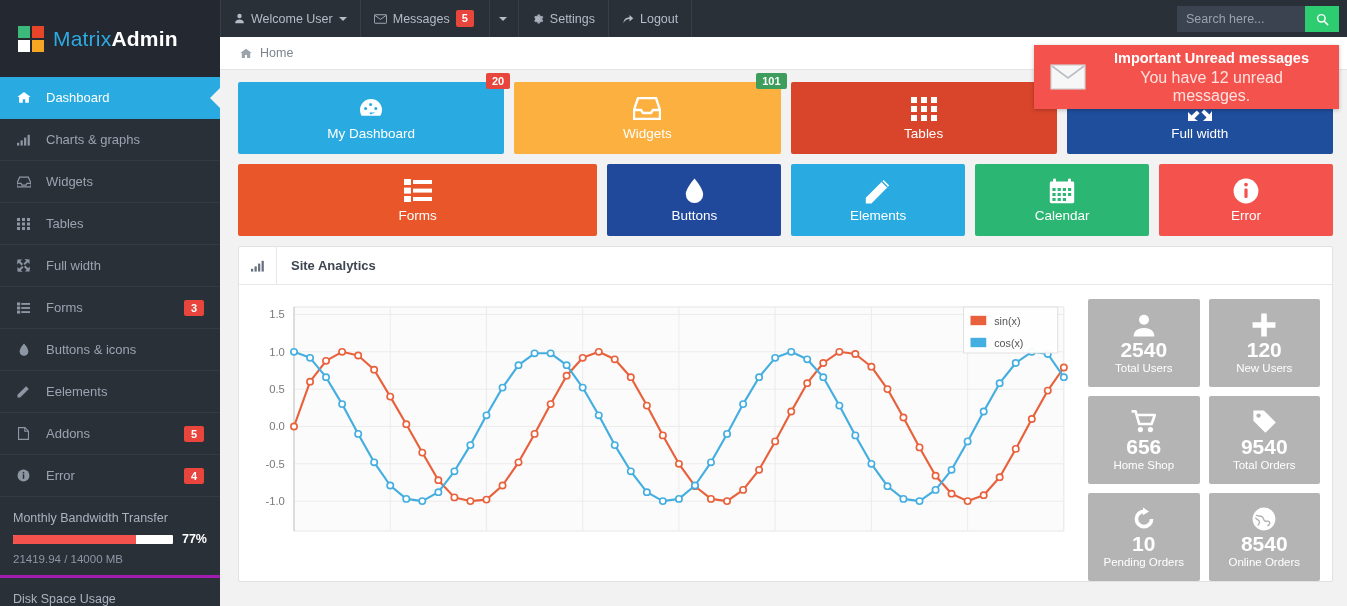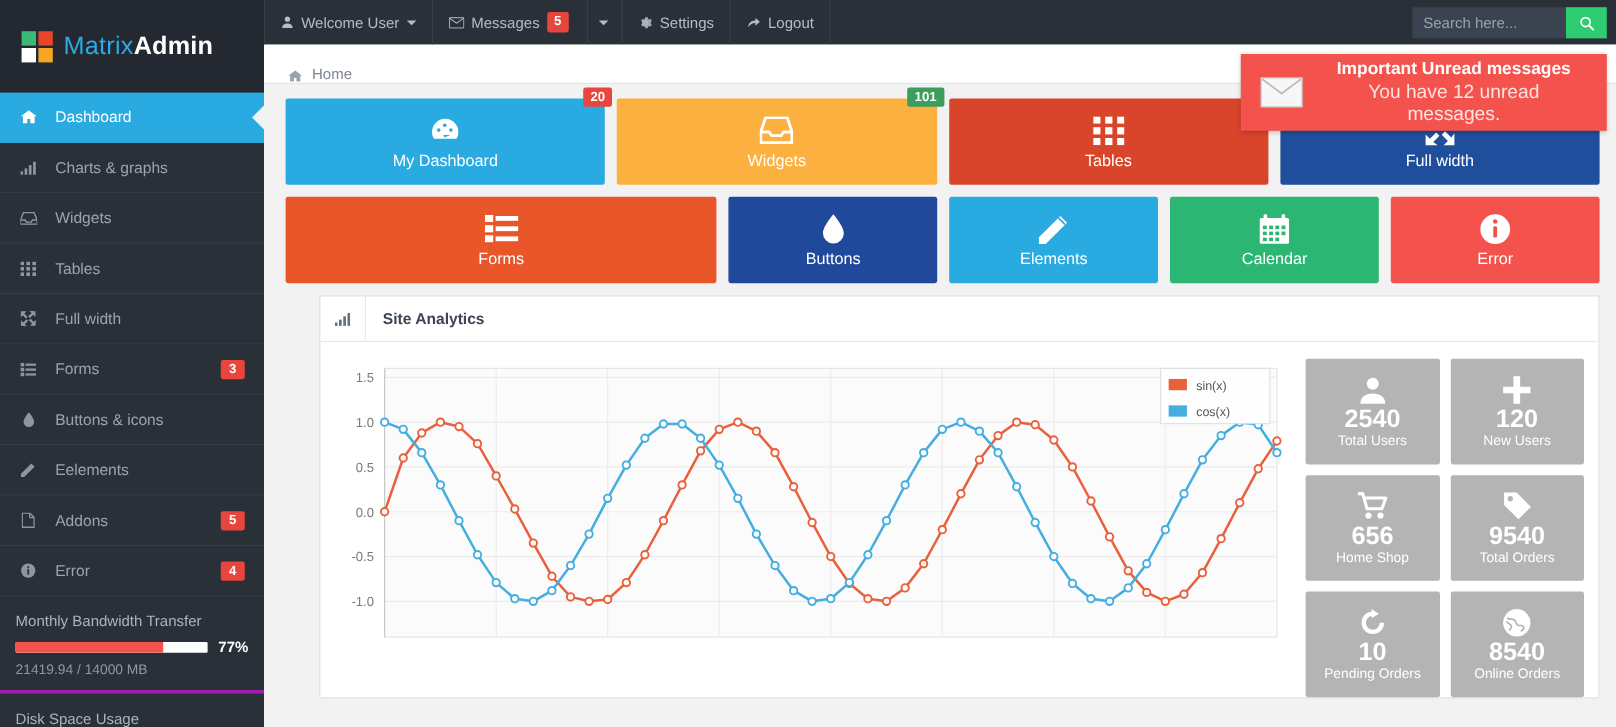--- a/index.html
+++ b/index.html
@@ -116,21 +116,21 @@
   .meter-row { display: flex; align-items: center; gap: 9px; }
   .meter-track { flex: 1; height: 9px; background: #ffffff; border-radius: 1px; overflow: hidden; }
   .meter-fill { height: 100%; }
   .meter-pct { color: #fff; font-size: 12.5px; font-weight: bold; }
   .meter-sub { color: #8d97a4; font-size: 11.5px; margin-top: 7px; }
 
   
   .main { flex: 1; min-width: 0; display: flex; flex-direction: column; background: #f2f2f2; }
   .crumbbar {
     height: 33px; background: #fff; border-bottom: 1px solid #e4e4e4;
-    display: flex; align-items: flex-end; padding: 0 20px; gap: 8px;
+    display: flex; align-items: center; padding: 0 20px; gap: 8px;
     color: #7d858f; font-size: 12.5px;
   }
   .content { flex: 1; padding: 12px 14px 0 18px; overflow: hidden; }
 
   
   .tilerow { display: flex; gap: 10px; margin-bottom: 10px; }
   .tile {
     position: relative; border-radius: 2px;
     height: 72px; display: flex; flex-direction: column;
     align-items: center; justify-content: center; gap: 4px;
@@ -138,21 +138,21 @@
   }
   .tile-label { font-size: 13.5px; }
   .tile-ico { display: flex; align-items: center; justify-content: center; height: 27px; }
   .tile-badge {
     position: absolute; top: -9px; right: -6px;
     font-size: 11px; font-weight: bold; color: #fff;
     padding: 2px 6px; border-radius: 2px;
   }
 
   
-  .panel { background: #fff; border: 1px solid #e2e2e2; border-radius: 2px; margin-left: 28px; }
+  .panel { background: #fff; border: 1px solid #e2e2e2; border-radius: 2px; }
   .panel-head {
     height: 38px; display: flex; align-items: center;
     border-bottom: 1px solid #e8e8e8;
   }
   .panel-head .ph-ico {
     width: 38px; display: flex; align-items: center; justify-content: center;
     border-right: 1px solid #e8e8e8; height: 100%; color: #66707d;
   }
   .panel-title { padding-left: 14px; font-size: 13px; font-weight: bold; color: #3c4551; }
   .panel-body { display: flex; padding: 14px 12px 0 12px; }

